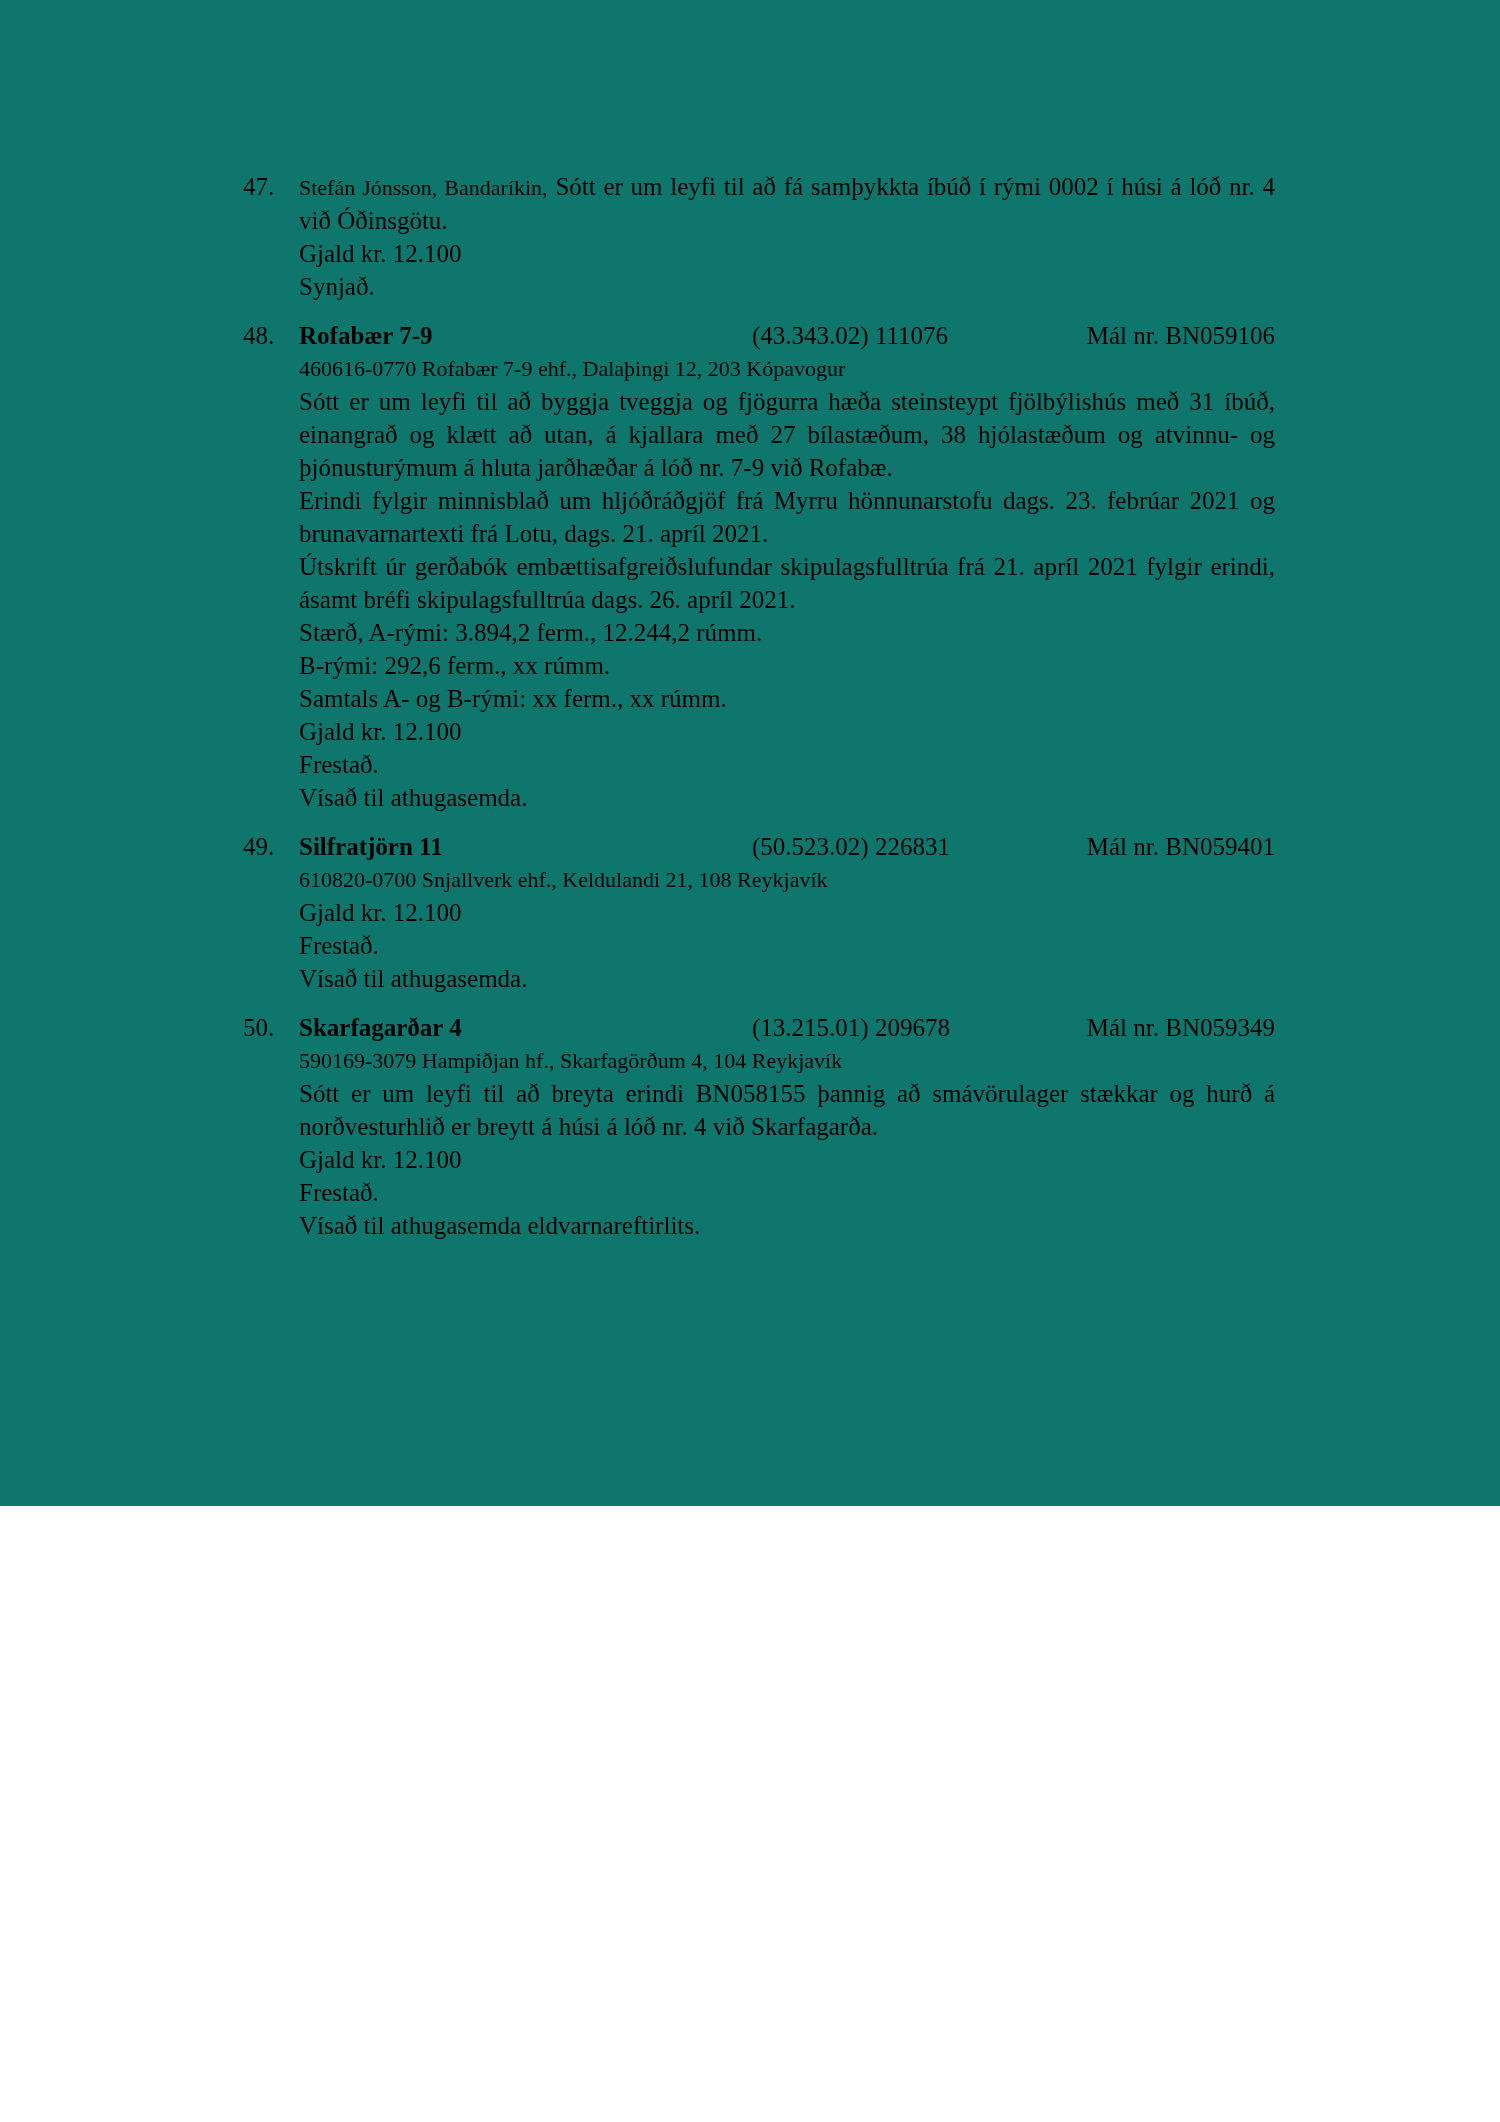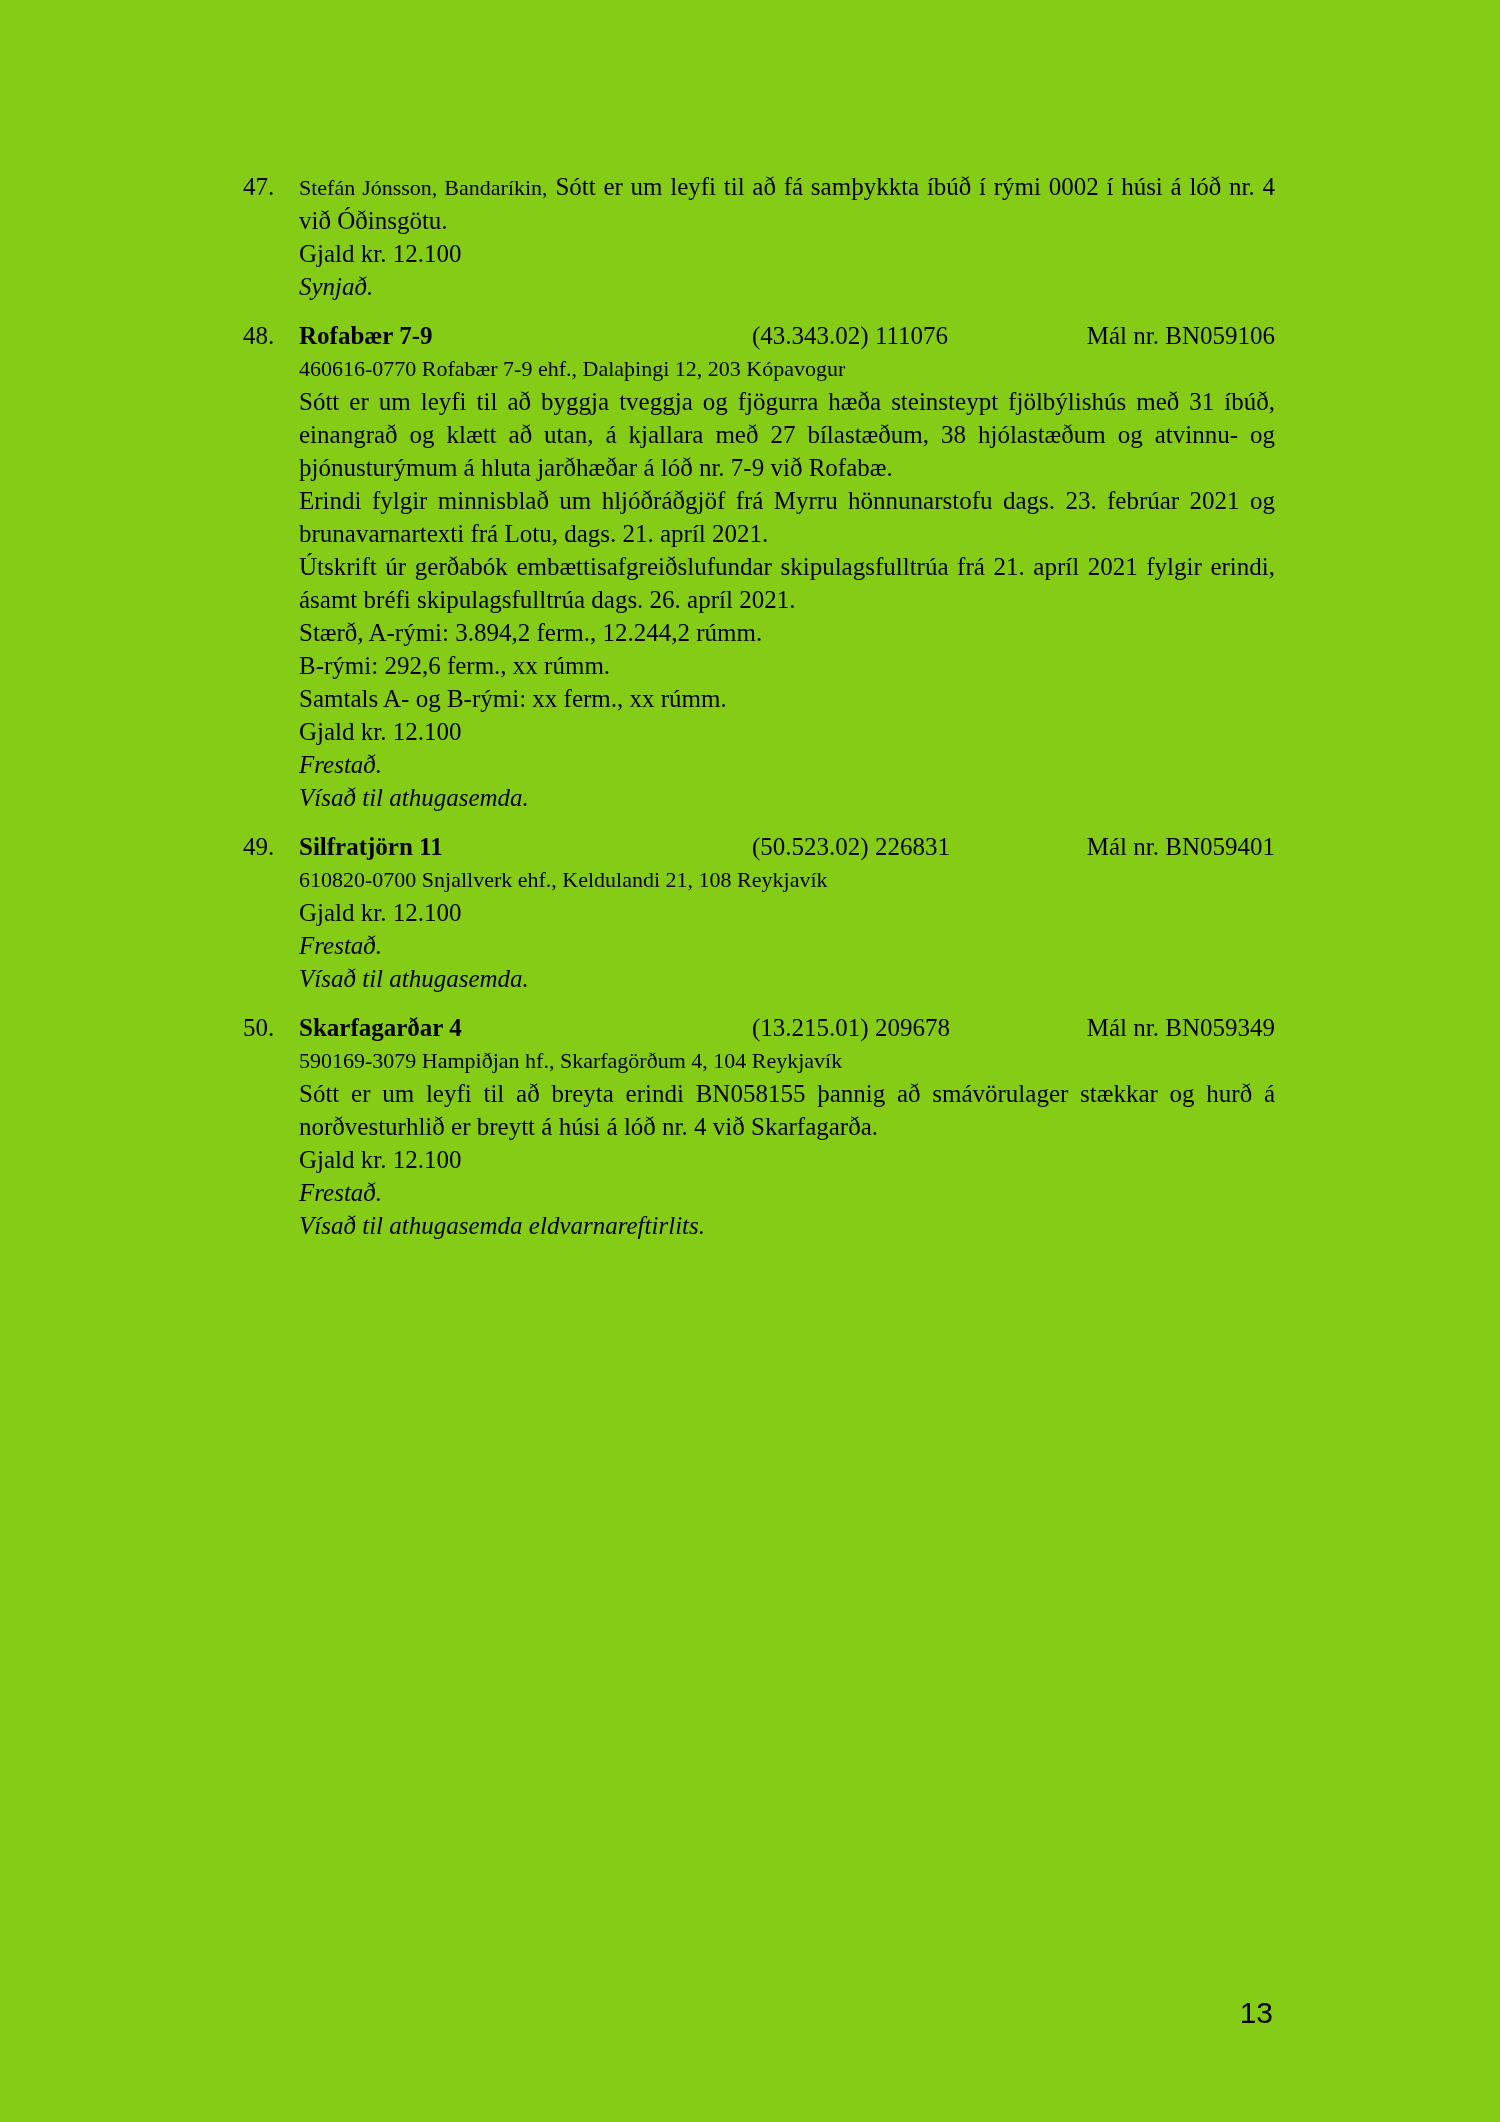--- a/index.html
+++ b/index.html
@@ -3,22 +3,22 @@
 <meta charset="utf-8">
 <style>
   html, body { margin: 0; padding: 0; }
   body {
     width: 1500px; height: 2122px;
     background: #ffffff; color: #000000;
     font-family: "Liberation Serif", serif;
   }
   .page {
     position: relative;
-    width: 1500px; height: 2122px;
-    background: #84cc16;
+    width: 1500px; height: 1506px;
+    background: #0f766e;
     overflow: hidden;
   }
   .content {
     position: absolute;
     left: 243px; top: 170px;
     width: 1032px;
     font-size: 25px;
     line-height: 33px;
   }
   .case-item {
@@ -29,21 +29,21 @@
   .case-number {
     position: absolute;
     left: 0; top: 0;
   }
   .case-header { position: relative; }
   .case-title { font-weight: 700; }
   .case-fileref { position: absolute; left: 453px; top: 0; }
   .case-caseno { position: absolute; right: 0; top: 0; }
   .para { margin: 0; text-align: justify; }
   .small { font-size: 22px; }
-  .italic { font-style: italic; }
+  .italic { }
   .page-number {
     position: absolute;
     right: 227px; top: 1996px;
     font-family: "Liberation Sans", sans-serif;
     font-size: 30px;
     line-height: 33px;
     margin-left: 10px;
   }
 </style>
 </head>

